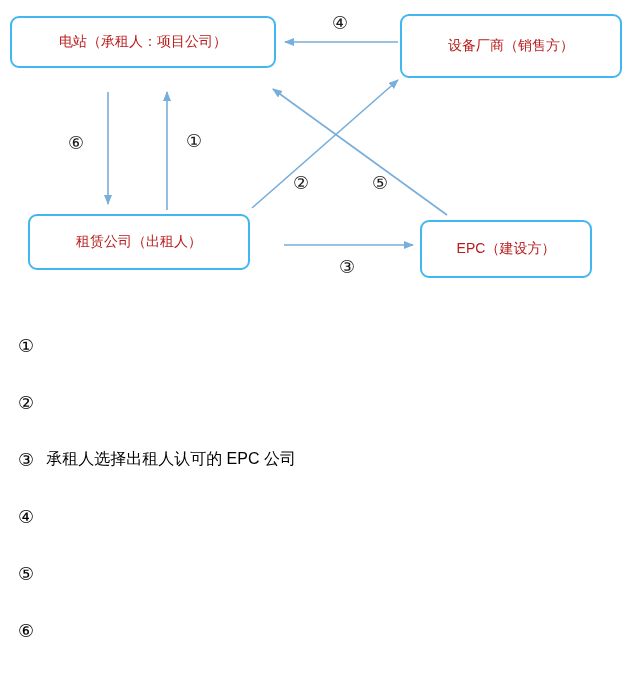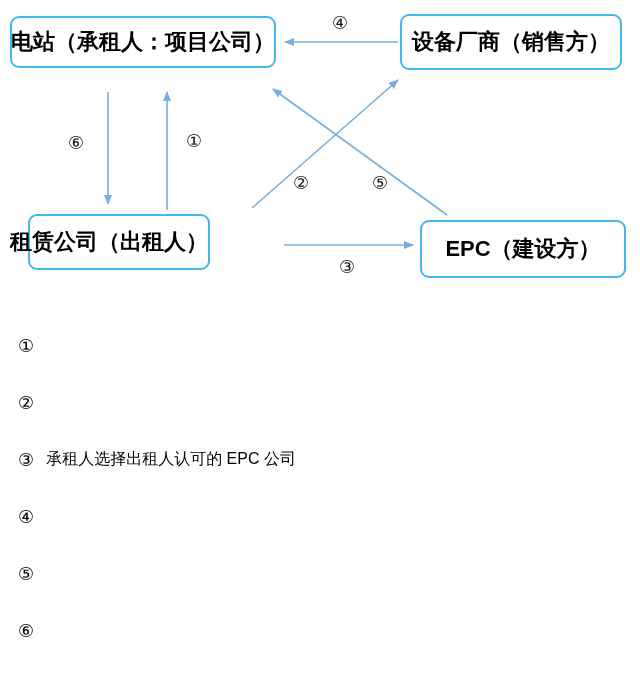--- a/index.html
+++ b/index.html
@@ -22,30 +22,29 @@
     top: 0;
   }
   .node {
     position: absolute;
     background: #ffffff;
     border: 2px solid #41b6ef;
     border-radius: 9px;
     display: flex;
     align-items: center;
     justify-content: center;
-    font-size: 22px;
-    color: #000000;
+    font-size: 14px;
+    color: #b91c1c;
     box-sizing: border-box;
     white-space: nowrap;
-    font-weight: bold;
   }
   .node-power   { left: 10px;  top: 16px;  width: 266px; height: 52px; }
-  .node-vendor  { left: 400px; top: 14px;  width: 222px; height: 56px; }
-  .node-leasing { left: 28px;  top: 214px; width: 182px; height: 56px; justify-content: flex-end; }
-  .node-epc     { left: 420px; top: 220px; width: 206px; height: 58px; }
+  .node-vendor  { left: 400px; top: 14px;  width: 222px; height: 64px; }
+  .node-leasing { left: 28px;  top: 214px; width: 222px; height: 56px; }
+  .node-epc     { left: 420px; top: 220px; width: 172px; height: 58px; }
   .arrow-label {
     position: absolute;
     font-size: 18px;
     color: #1a1a1a;
     line-height: 1;
   }
   .lbl-4 { left: 332px; top: 14px; }
   .lbl-6 { left: 68px;  top: 134px; }
   .lbl-1 { left: 186px; top: 132px; }
   .lbl-2 { left: 293px; top: 174px; }

